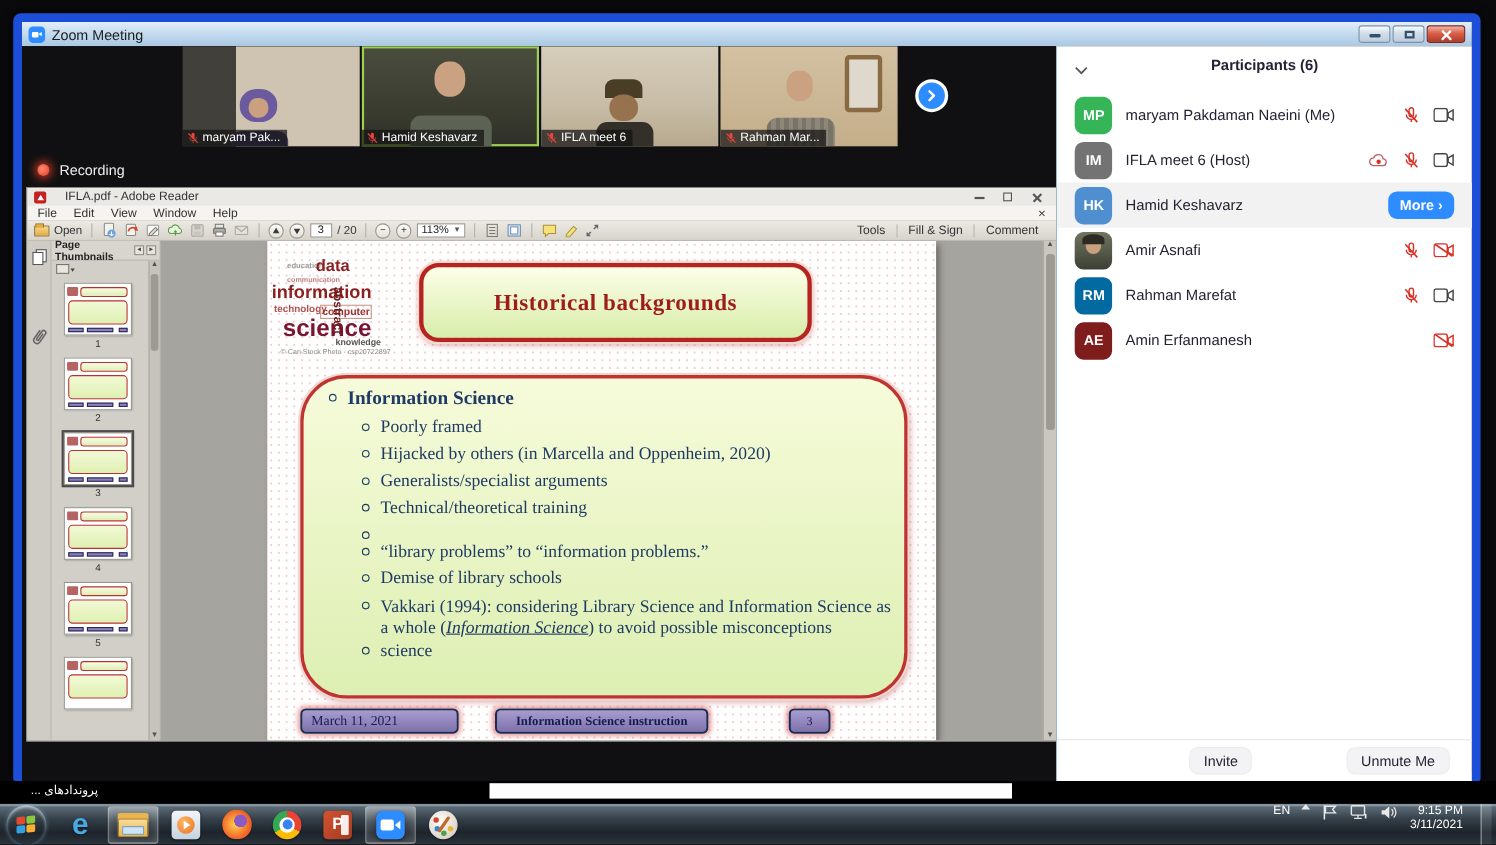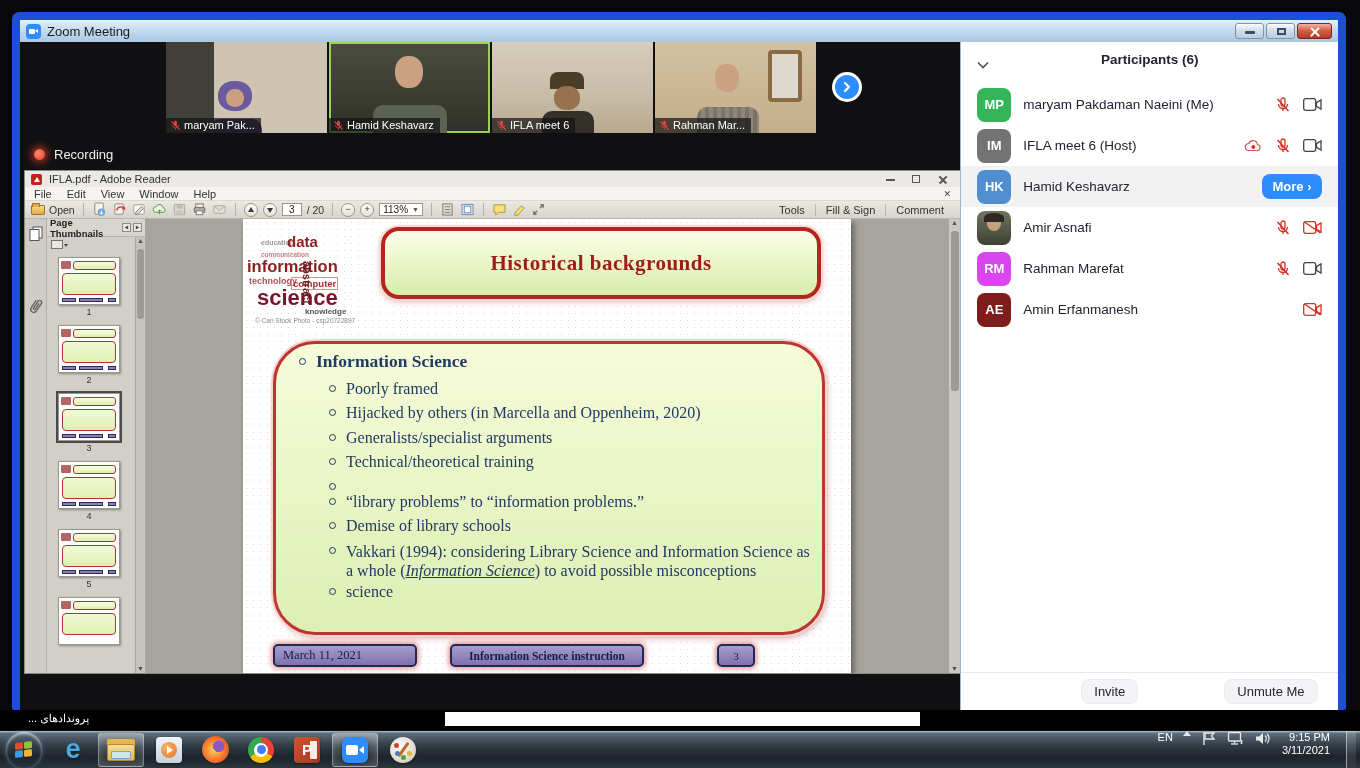--- a/index.html
+++ b/index.html
@@ -37,21 +37,21 @@
   .rec-row{position:absolute;left:14px;top:105px;display:flex;align-items:center;gap:9px}
   .rec-dot{width:11px;height:11px;border-radius:50%;background:radial-gradient(circle at 40% 40%,#ff8a70,#e33a22);box-shadow:0 0 9px 2px rgba(255,70,40,.8)}
   .rec-row span{color:#eee;font-size:13px}
 
   
   .art-head{position:absolute;border-radius:46%}
   .art-body{position:absolute;border-radius:10px 10px 0 0}
 
   
   .pdf{position:absolute;left:4px;top:128px;width:937px;height:504px;background:#f1efeb;border:1px solid #8a8a86;display:flex;flex-direction:column}
-  .pdf-title{height:16px;background:#ebe9e5;display:flex;align-items:center;padding:0 6px;gap:7px;font-size:11px;color:#333}
+  .pdf-title{height:16px;background:#ebe9e5;display:flex;align-items:center;padding:0 6px;gap:17px;font-size:11px;color:#333}
   .pdf-icon{width:11px;height:11px;background:#c5221f;border-radius:2px;position:relative}
   .pdf-icon::after{content:"";position:absolute;left:2.5px;top:3px;border-left:3px solid transparent;border-right:3px solid transparent;border-bottom:5px solid #fff}
   .pdf-ctrls{margin-left:auto;display:flex;gap:16px;align-items:center;padding-right:6px}
   .pc{position:relative;width:10px;height:9px}
   .pc .mn{position:absolute;left:0;bottom:3px;width:9px;height:1.5px;background:#555}
   .pc .mx{position:absolute;left:0;top:0;width:8px;height:8px;border:1.4px solid #555}
   .pc .c1,.pc .c2{position:absolute;left:0;top:4px;width:10px;height:1.5px;background:#555}
   .pc .c1{transform:rotate(45deg)}.pc .c2{transform:rotate(-45deg)}
   .pdf-menu{height:14px;background:#f6f4f0;border-bottom:1px solid #dcd9d2;display:flex;align-items:center;gap:15px;padding:0 9px;font-size:11px;color:#333}
   .pdf-menu .mclose{margin-left:auto;font-size:9px;color:#444}
@@ -91,21 +91,21 @@
   .arrowglyph{font-size:7px;color:#55524c;text-align:center;display:block}
 
   .pdf-doc{flex:1;position:relative;background:#a5a49e;overflow:hidden}
   .doc-scroll{position:absolute;right:0;top:0;bottom:0;width:12px;background:#cac7c1;border-left:1px solid #a9a6a0}
   .doc-scroll .scr-thumb{left:2px;width:8px}
 
   
   .slide{position:absolute;left:97px;top:0;width:608px;height:457px;background:#fff;
     background-image:radial-gradient(#f3cdc9 0.8px,transparent 0.9px);background-size:7px 7px;
     box-shadow:3px 3px 6px rgba(0,0,0,.4);font-family:"Liberation Serif",serif}
-  .sl-titlebox{position:absolute;left:138px;top:8px;width:440px;height:72px;border-radius:18px;
+  .sl-titlebox{position:absolute;left:138px;top:20px;width:357px;height:72px;border-radius:18px;
     border:4px solid #b5241f;background:linear-gradient(#fdfee8,#d8edaa);
     box-shadow:0 0 0 2px #f7d9d4,0 2px 6px rgba(180,40,40,.45);display:flex;align-items:center;justify-content:center}
   .sl-title{font-size:21px;font-weight:bold;color:#9e1c1c;letter-spacing:.5px}
   .sl-content{position:absolute;left:30px;top:122px;width:552px;height:294px;border-radius:42px;
     border:3px solid #bf3330;background:linear-gradient(#f6fbda,#ddeFB2);
     box-shadow:0 0 0 2px #f3d4cf,2px 3px 6px rgba(160,40,40,.4)}
   .bullets{position:absolute;left:56px;top:130px;width:512px;color:#1f3a63}
   .brow{display:flex;gap:10px;line-height:24.5px;font-size:16px}
   .brow .o{flex:0 0 auto;width:7px;height:7px;border:1.3px solid #1f3a63;border-radius:50%;margin-top:8px}
   .brow.head{font-size:17.5px;font-weight:bold;margin-bottom:3px}
@@ -626,21 +626,21 @@
               </svg>
             <svg width="19" height="13" viewBox="0 0 19 13">
                 <rect x="0.7" y="0.7" width="12" height="11.6" rx="2" fill="none" stroke="#d93025" stroke-width="1.3"></rect>
                 <path d="M13.5 4.6 18 2v9l-4.5-2.6z" fill="none" stroke="#d93025" stroke-width="1.3"></path>
                 <line x1="1.5" y1="1" x2="17.5" y2="12" stroke="#d93025" stroke-width="1.5"></line>
               </svg>
           </span>
         </div>
 
         <div class="prow" style="top:206px">
-          <span class="avatar" style="background:#d946ef">RM</span>
+          <span class="avatar" style="background:#0369a1">RM</span>
           <span class="pname">Rahman Marefat</span>
           <span class="picons">
             <svg width="16" height="16" viewBox="0 0 16 16">
                 <path d="M6 3a2 2 0 0 1 4 0v4a2 2 0 0 1-4 0z" fill="none" stroke="#d93025" stroke-width="1.3"></path>
                 <path d="M3.5 7a4.5 4.5 0 0 0 9 0" fill="none" stroke="#d93025" stroke-width="1.3"></path>
                 <line x1="8" y1="11.5" x2="8" y2="14" stroke="#d93025" stroke-width="1.3"></line>
                 <line x1="2.5" y1="2" x2="13.5" y2="14" stroke="#d93025" stroke-width="1.5"></line>
               </svg>
             <svg width="19" height="13" viewBox="0 0 19 13">
                 <rect x="0.7" y="0.7" width="12" height="11.6" rx="2" fill="none" stroke="#444" stroke-width="1.3"></rect>

